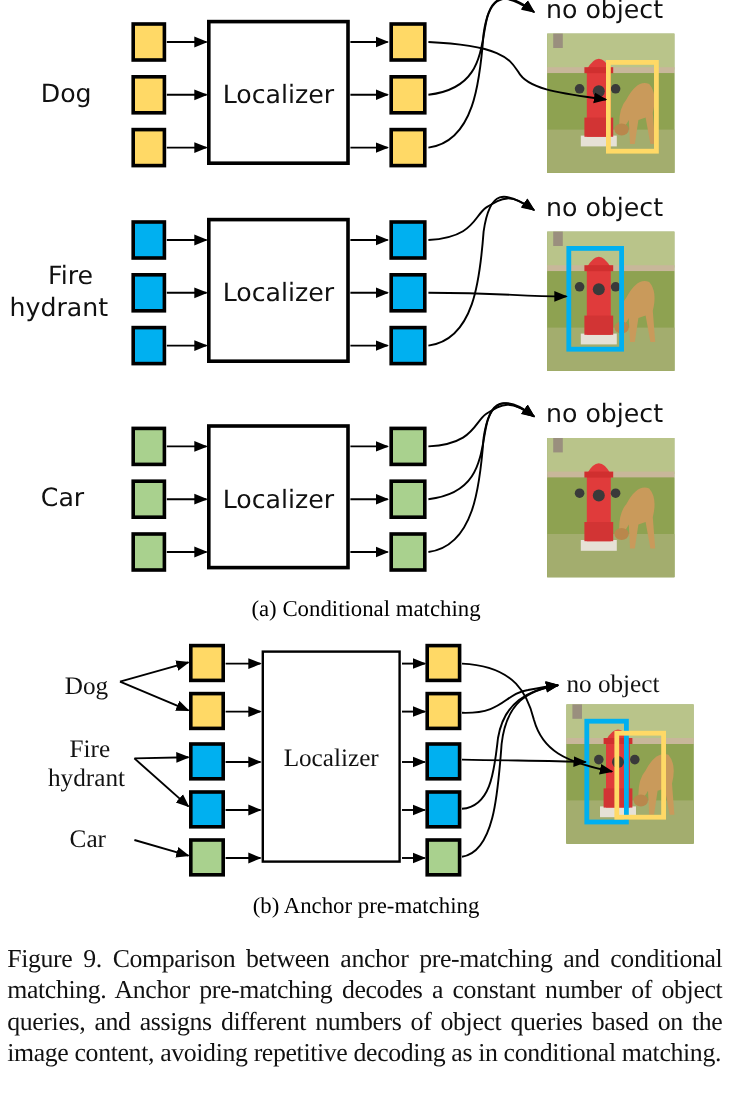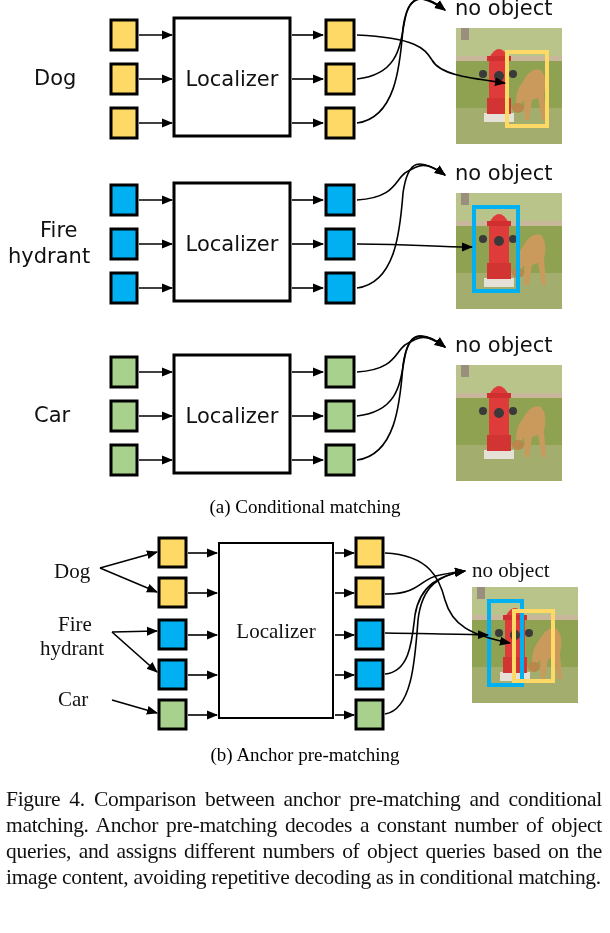--- a/index.html
+++ b/index.html
@@ -162,13 +162,13 @@
       <rect x="514" y="611" width="39" height="70" fill="none" stroke="#FFD966" stroke-width="4"></rect>
       <path d="M385,553 C430,555 440,580 445,600 C452,625 470,635 510,643" fill="none" stroke="#000" stroke-width="1.6" marker-end="url(#arr)"></path>
       <path d="M385,594 C420,595 420,578 440,575 C450,573 455,572 465,571" fill="none" stroke="#000" stroke-width="1.6" marker-end="url(#arr)"></path>
       <path d="M385,633 C440,634 460,634 488,635" fill="none" stroke="#000" stroke-width="1.6" marker-end="url(#arr)"></path>
       <path d="M385,674 C410,672 412,640 415,615 C420,585 440,575 465,571" fill="none" stroke="#000" stroke-width="1.6" marker-end="url(#arr)"></path>
       <path d="M385,714 C412,710 415,660 418,620 C422,585 440,575 465,571" fill="none" stroke="#000" stroke-width="1.6" marker-end="url(#arr)"></path>
     </g>
   <text id="subcap-b" class="serif" x="305" y="761" text-anchor="middle" font-size="19">(b) Anchor pre-matching</text>
 </svg>
 
-<div class="caption">Figure 4.  Comparison between anchor pre-matching and conditional matching. Anchor pre-matching decodes a constant number of object queries, and assigns different numbers of object queries based on the image content, avoiding repetitive decoding as in conditional matching.</div>
+<div class="caption">Figure 9.  Comparison between anchor pre-matching and conditional matching. Anchor pre-matching decodes a constant number of object queries, and assigns different numbers of object queries based on the image content, avoiding repetitive decoding as in conditional matching.</div>
 
 </body></html>

